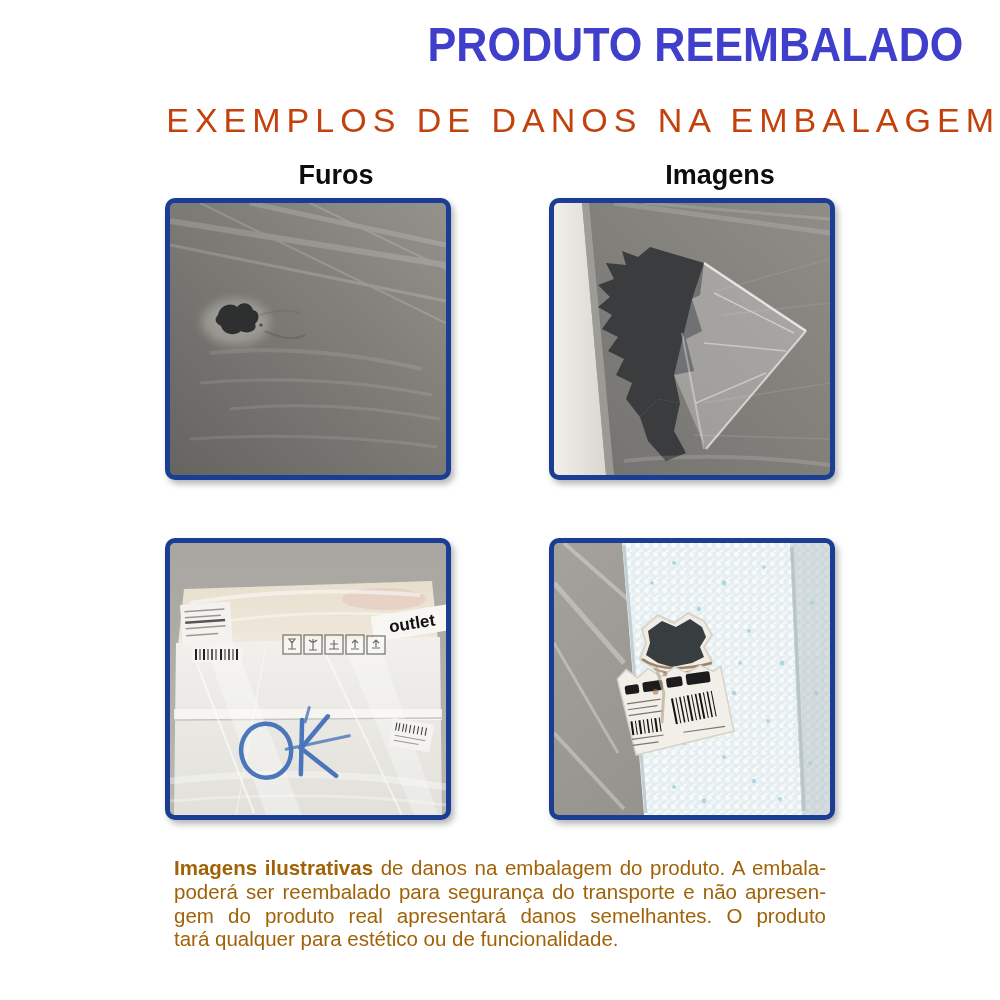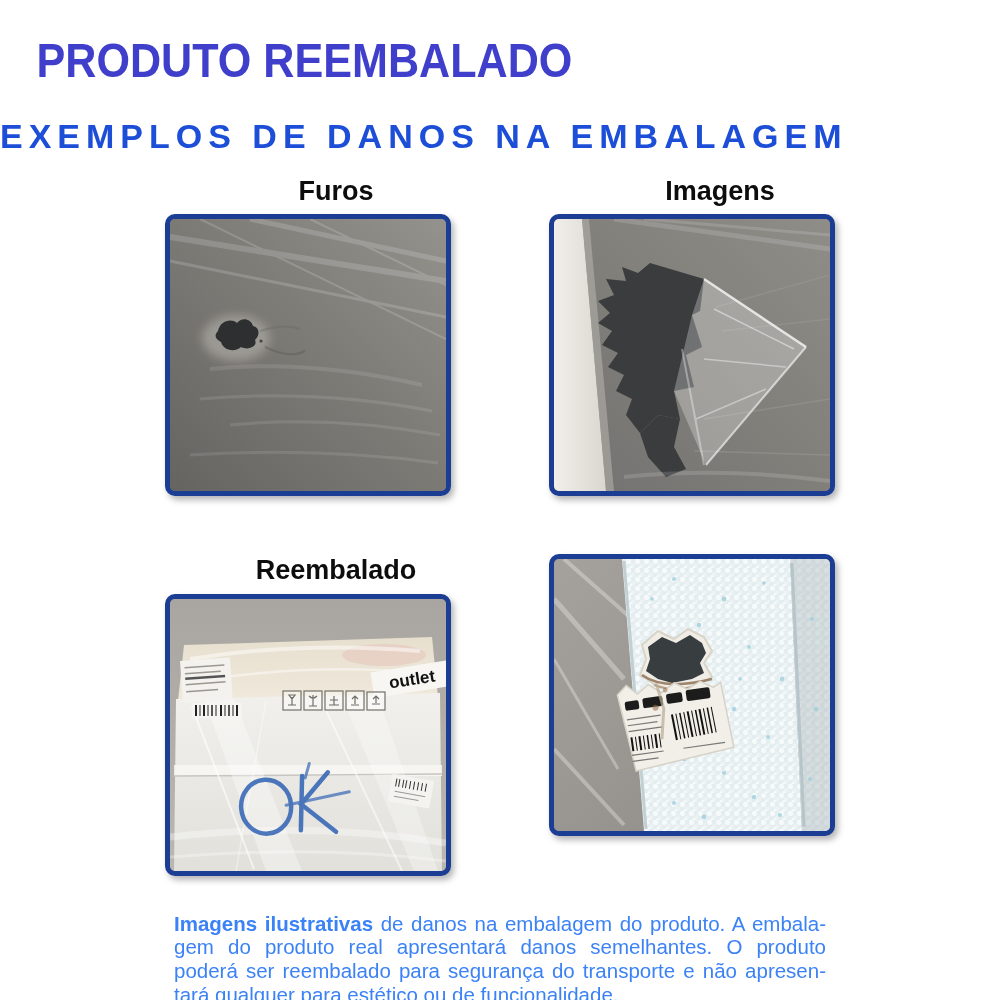--- a/index.html
+++ b/index.html
@@ -1,47 +1,47 @@
 <!DOCTYPE html>
 <html><head>
 <meta charset="utf-8">
 <style>
   * { margin:0; padding:0; box-sizing:border-box; }
   html,body { width:1000px; height:1000px; background:#ffffff; overflow:hidden;
               font-family:"Liberation Sans", sans-serif; }
 
   .page { width:1000px; height:1000px; position:relative; }
 
-  .main-title { margin-top:36px; text-align:left; line-height:1; }
+  .main-title { margin-top:20px; text-align:right; line-height:1; }
   .main-title span{
     display:inline-block; transform:scaleX(0.88); transform-origin:center;
     font-size:49px; font-weight:bold; color:#3f3fcc; letter-spacing:0px;
   }
-  .subtitle { margin-top:34px; text-align:left; font-size:34px; font-weight:bold;
-              color:#1d4ed8; letter-spacing:6px; line-height:1; }
+  .subtitle { margin-top:34px; text-align:right; font-size:34px; font-weight:normal;
+              color:#c2410c; letter-spacing:6px; line-height:1; }
 
   .grid {
     margin-top:22px;
     display:grid;
     grid-template-columns:286px 286px;
     column-gap:98px; row-gap:58px;
     justify-content:center;
   }
   .cell { width:342px; }
   .cell-label { text-align:center; font-size:27px; font-weight:600; color:#0d0d0d;
                 margin-bottom:7px; line-height:1.2; }
   .frame {
     width:286px; height:282px;
     border:5px solid #1b3e94; border-radius:10px;
     overflow:hidden; background:#808080;
     box-shadow:3px 4px 6px rgba(90,90,95,0.45);
   }
   .frame svg { display:block; }
 
-  .disclaimer { width:652px; margin:36px auto 0 auto; color:#3b82f6;
+  .disclaimer { width:652px; margin:36px auto 0 auto; color:#a16207;
                 font-size:20.5px; line-height:23.6px; }
   .disclaimer .just { text-align:justify; text-align-last:justify; }
   .disclaimer .last { text-align:left; }
   .disclaimer b { font-weight:bold; }
 </style>
 </head>
 <body>
 
 <div class="page">
 
@@ -128,21 +128,20 @@
           <g stroke="#ffffff" fill="none" opacity="0.14">
             <path d="M60,0 L276,30" stroke-width="5"></path>
             <path d="M90,0 L276,16" stroke-width="3"></path>
             <path d="M70,258 Q170,248 276,262" stroke-width="4"></path>
           </g>
         </svg>
       </div>
     </div>
 
     <div class="cell">
-      <div class="cell-label">Reembalado</div>
       <div class="frame">
         <svg width="276" height="272" viewBox="0 0 276 272">
           <defs>
             <linearGradient id="wall" x1="0" y1="0" x2="0" y2="1">
               <stop offset="0" stop-color="#a9a6a1"></stop>
               <stop offset="1" stop-color="#bab7b2"></stop>
             </linearGradient>
             <linearGradient id="boxtop" x1="0" y1="0" x2="0" y2="1">
               <stop offset="0" stop-color="#e7dfce"></stop>
               <stop offset="1" stop-color="#f0e9dc"></stop>
@@ -344,18 +343,18 @@
             <circle cx="48" cy="12" r="2.4" fill="#9a6c48" opacity="0.5"></circle>
           </g>
         </svg>
       </div>
     </div>
 
   </div>
 
   <div class="disclaimer">
     <div class="just"><b>Imagens ilustrativas</b><span> de danos na embalagem do produto. A embala-</span></div>
+    <div class="just">poderá ser reembalado para segurança do transporte e não apresen-</div>
     <div class="just">gem do produto real apresentará danos semelhantes. O produto</div>
-    <div class="just">poderá ser reembalado para segurança do transporte e não apresen-</div>
     <div class="last">tará qualquer para estético ou de funcionalidade.</div>
   </div>
 
 </div>
 
 </body></html>

